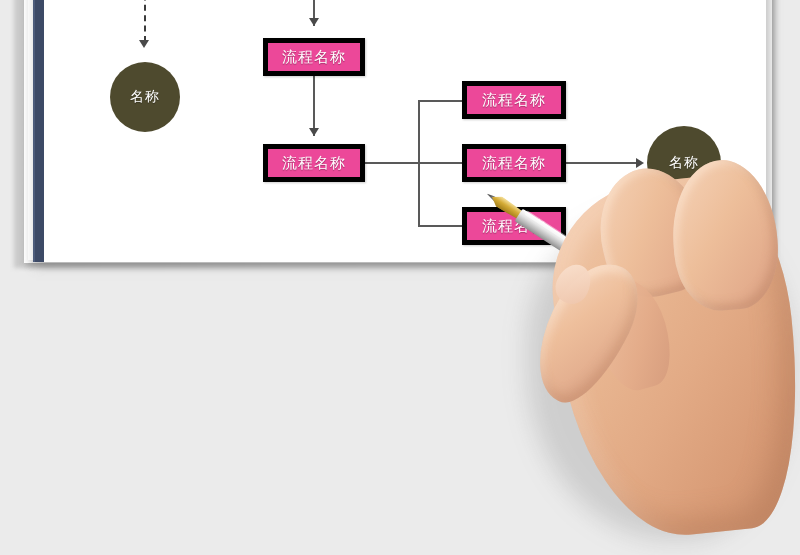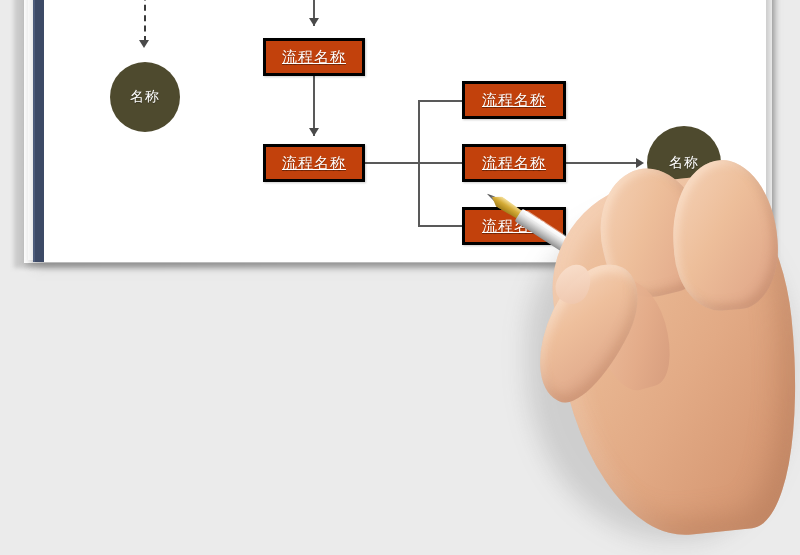--- a/index.html
+++ b/index.html
@@ -41,30 +41,29 @@
     position:absolute;left:0px;top:0px;width:2px;height:302px;
     background:#4d5c7b;
   }
   .paper-inner-pad{
     position:absolute;left:11px;top:0;width:722px;height:302px;background:#fff;
   }
 
   
   .proc-box{
     position:absolute;
-    background:#c2410c;
-    border:3px solid #000000;
+    background:#ec4899;
+    border:5px solid #000000;
     box-sizing:border-box;
     display:flex;align-items:center;justify-content:center;
     color:#ffffff;
     font-size:15px;
     letter-spacing:1px;
     text-shadow:0 1px 1px rgba(0,0,0,.35);
     box-shadow:1px 1px 2px rgba(0,0,0,.20);
-    text-decoration:underline;
   }
   .circ{
     position:absolute;border-radius:50%;
     background:#4e4a2e;
     display:flex;align-items:center;justify-content:center;
     color:#ffffff;font-size:14px;letter-spacing:1px;
     text-shadow:0 1px 1px rgba(0,0,0,.35);
   }
   .vline{position:absolute;background:#595959;width:1.5px;}
   .hline{position:absolute;background:#595959;height:1.5px;}

